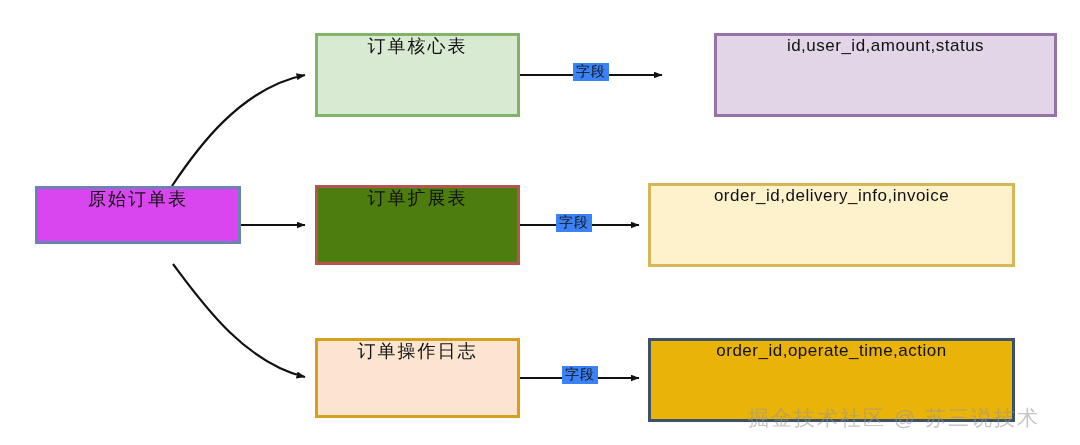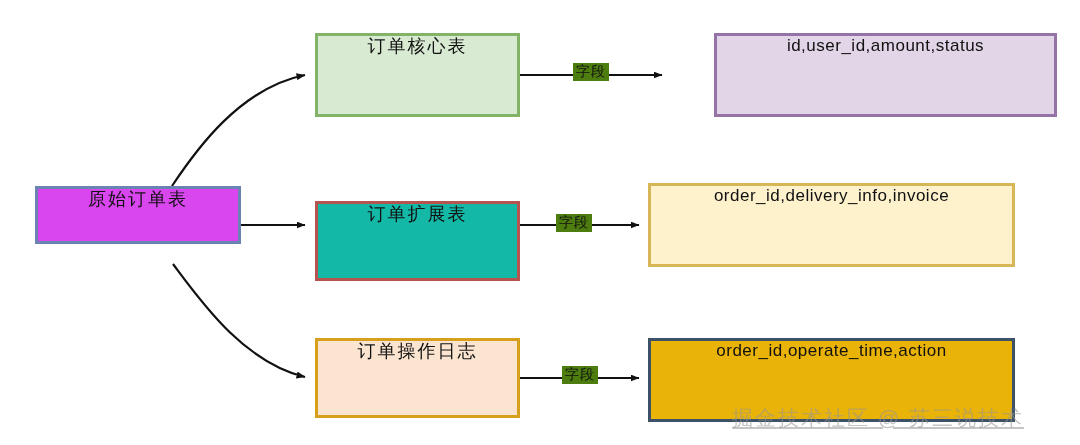--- a/index.html
+++ b/index.html
@@ -37,21 +37,21 @@
   .node-label.cjk {
     font-size: 18px;
     letter-spacing: 2px;
   }
   
   #node-source     { left: 35px;  top: 186px; width: 206px; height: 58px;
                      background: #d946ef; border-color: #6b83b3; }
   #node-core       { left: 315px; top: 33px;  width: 205px; height: 84px;
                      background: #d9ead3; border-color: #82b366; }
   #node-ext        { left: 315px; top: 185px; width: 205px; height: 80px;
-                     background: #14b8a6; border-color: #b85450; margin-top: 16px; }
+                     background: #4d7c0f; border-color: #b85450; }
   #node-log        { left: 315px; top: 338px; width: 205px; height: 80px;
                      background: #fbe5d0; border-color: #d6a01d; }
   #node-core-fields{ left: 671px; top: 33px;  width: 343px; height: 84px;
                      background: #e1d5e7; border-color: #9673a6; margin-left: 43px; }
   #node-ext-fields { left: 648px; top: 183px; width: 367px; height: 84px;
                      background: #fdf2cc; border-color: #d6b656; }
   #node-log-fields { left: 648px; top: 338px; width: 367px; height: 84px;
                      background: #eab308; border-color: #3d5266; }
 
   
@@ -59,40 +59,39 @@
     position: absolute;
     left: 0; top: 0;
     width: 1080px;
     height: 445px;
     pointer-events: none;
   }
   .edge-label {
     position: absolute;
     font-size: 14px;
     color: #111111;
-    background: #4d7c0f;
+    background: #3b82f6;
     padding: 0 3px;
     letter-spacing: 1px;
     white-space: nowrap;
   }
   #label-core-fields { left: 573px; top: 63px; }
   #label-ext-fields  { left: 556px; top: 214px; }
   #label-log-fields  { left: 562px; top: 366px; }
 
   
   #watermark {
     position: absolute;
-    left: 732px;
+    left: 748px;
     top: 404px;
     font-size: 21px;
     color: rgba(150, 150, 150, 0.55);
     letter-spacing: 2px;
     white-space: nowrap;
     user-select: none;
-    text-decoration: underline;
   }
 </style>
 </head>
 <body>
 
 <div id="canvas">
 
   <svg id="edges" viewBox="0 0 1080 445" width="1080" height="445">
     <defs>
       <marker id="arrowhead" markerWidth="9" markerHeight="7" refX="8.5" refY="3.5" orient="auto" markerUnits="userSpaceOnUse">

